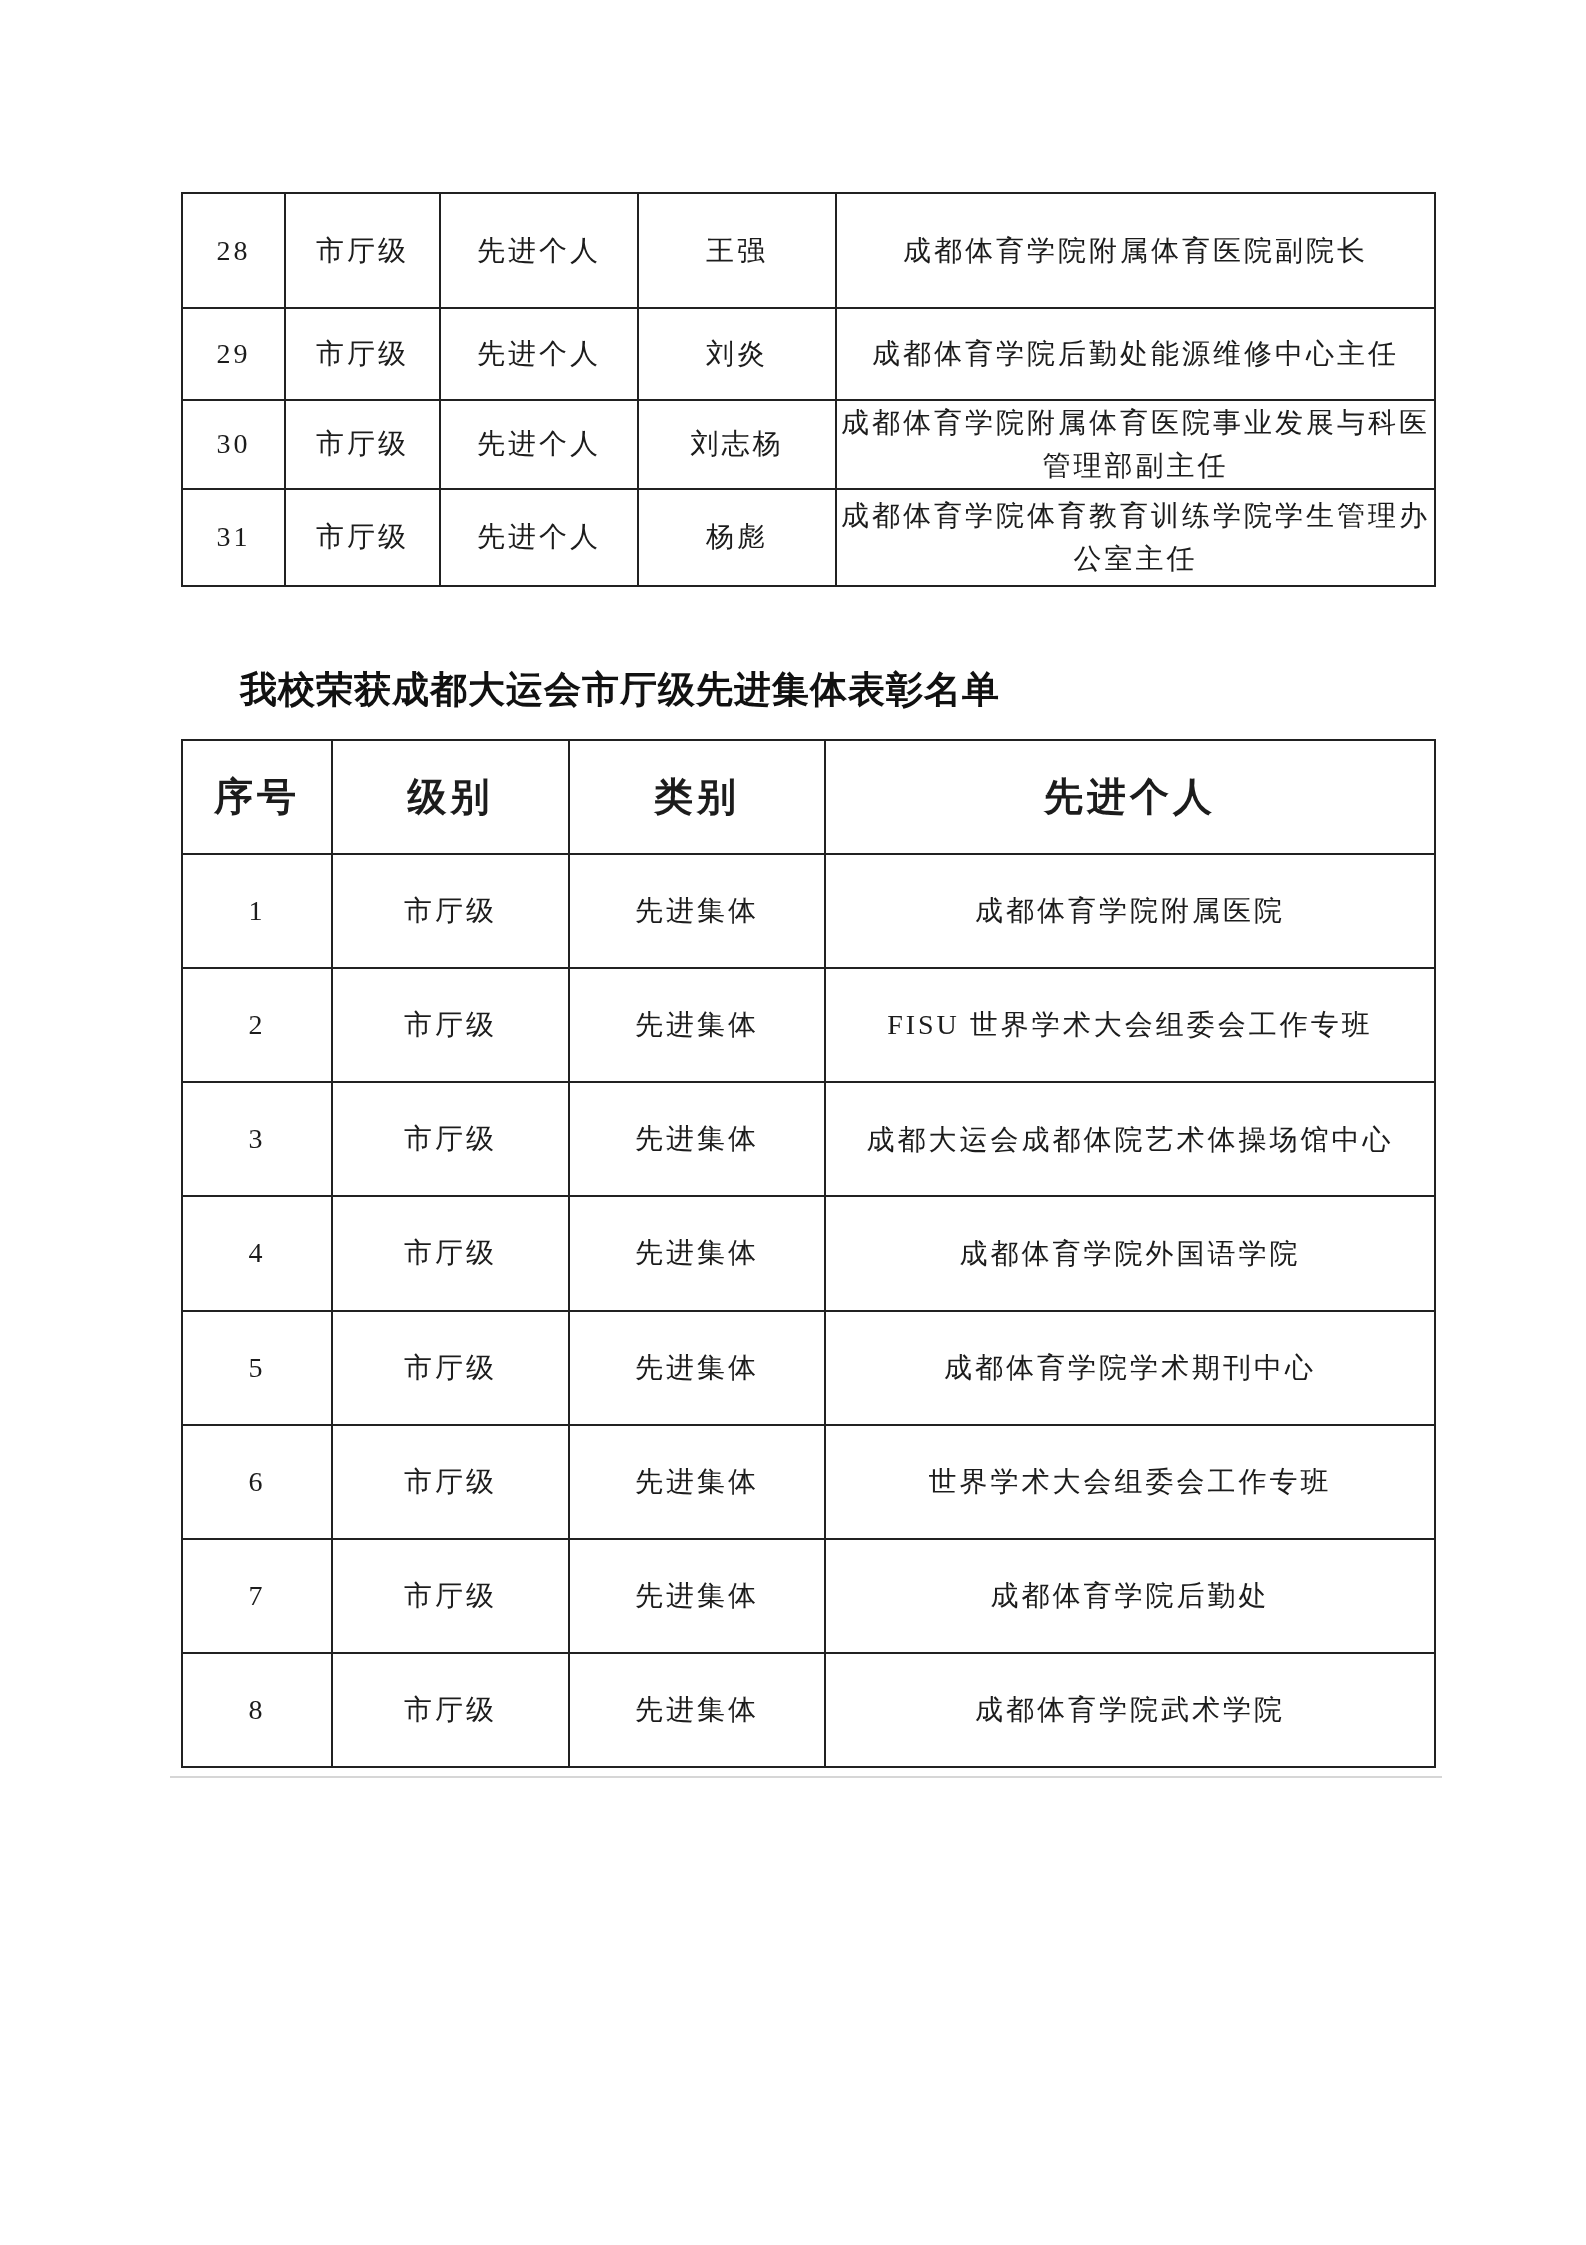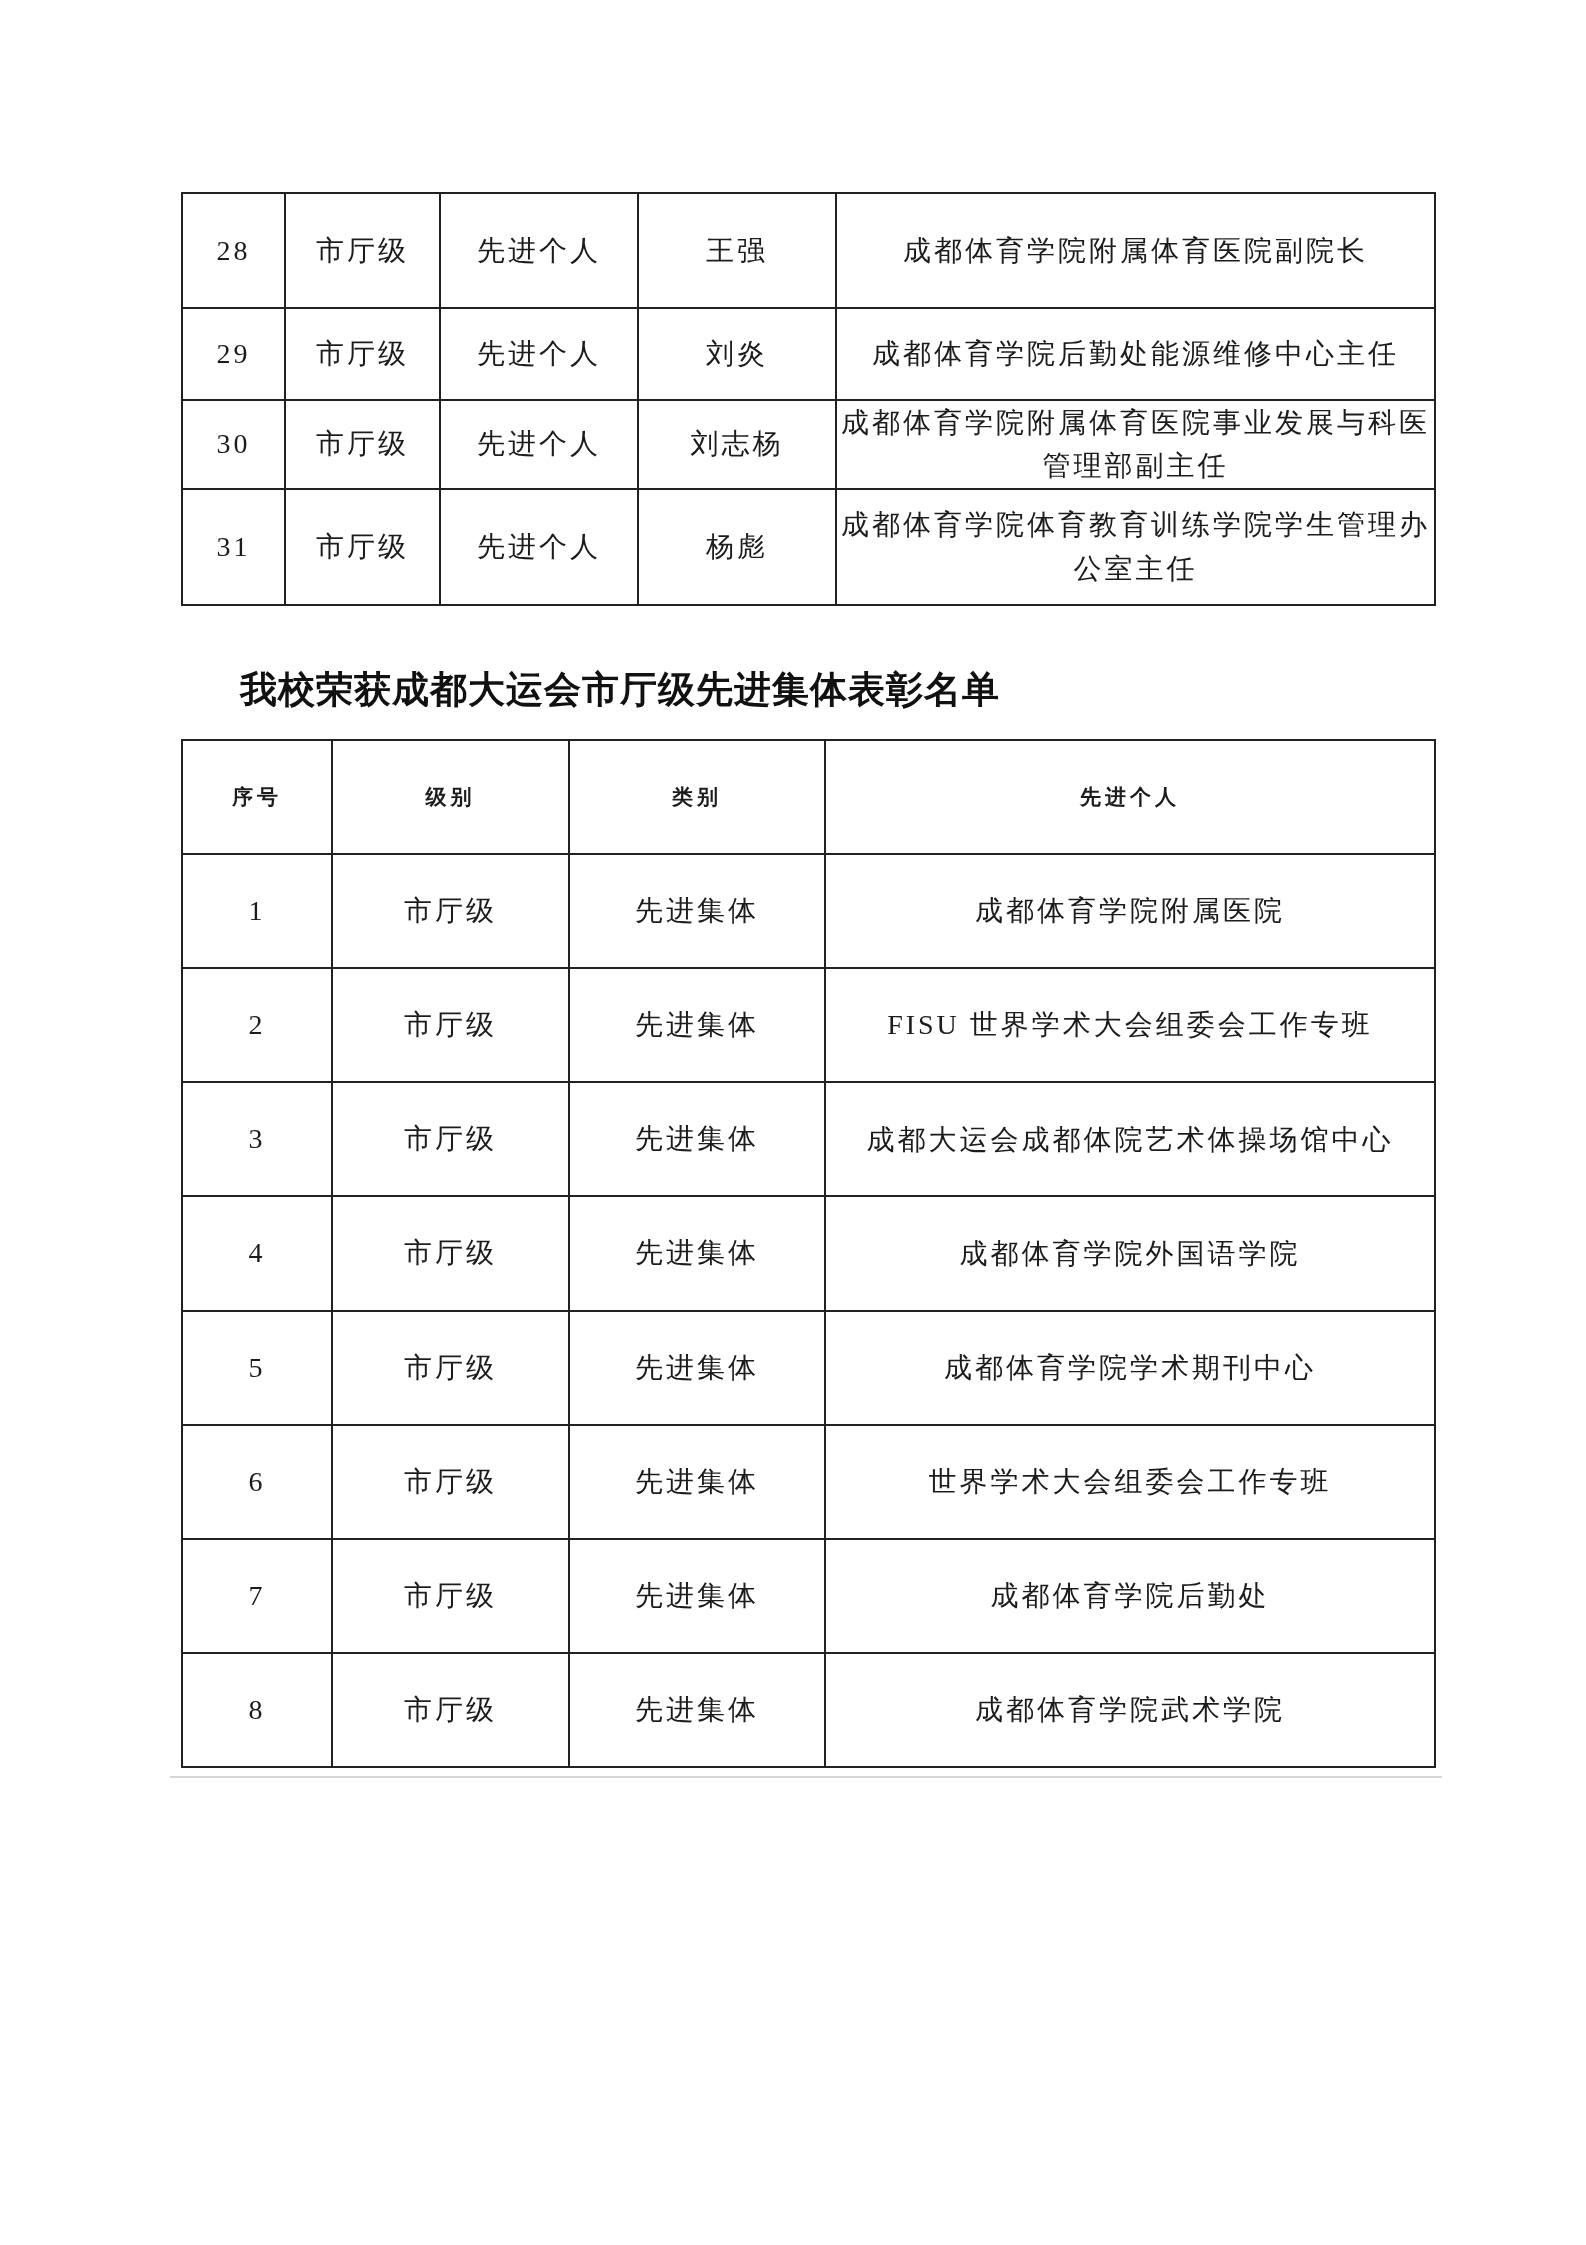--- a/index.html
+++ b/index.html
@@ -40,21 +40,21 @@
     width: 1253px;
   }
   
   #table2 {
     left: 181px;
     top: 739px;
     width: 1253px;
     height: 1029px;
   }
   #table2 th {
-    font-size: 21px;
+    font-size: 39px;
     font-weight: bold;
     letter-spacing: 4px;
   }
   .num-cell {
     font-size: 33px;
     letter-spacing: 0;
   }
   .desc-cell {
     padding: 6px 26px;
     line-height: 1.55;
@@ -111,21 +111,21 @@
         <td>刘炎</td>
         <td class="desc-cell">成都体育学院后勤处能源维修中心主任</td>
       </tr>
       <tr style="height:82px">
         <td class="num-cell">30</td>
         <td>市厅级</td>
         <td>先进个人</td>
         <td>刘志杨</td>
         <td class="desc-cell">成都体育学院附属体育医院事业发展与科医管理部副主任</td>
       </tr>
-      <tr style="height:116px">
+      <tr style="height:97px">
         <td class="num-cell">31</td>
         <td>市厅级</td>
         <td>先进个人</td>
         <td>杨彪</td>
         <td class="desc-cell">成都体育学院体育教育训练学院学生管理办公室主任</td>
       </tr>
     </tbody>
   </table>
 
   <h2 class="section-heading">我校荣获成都大运会市厅级先进集体表彰名单</h2>

